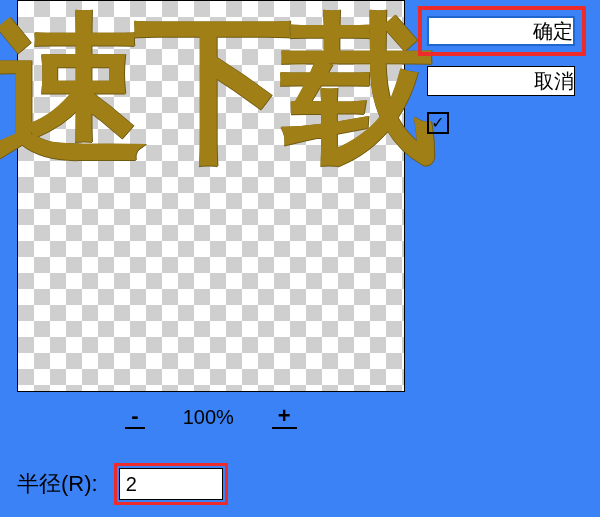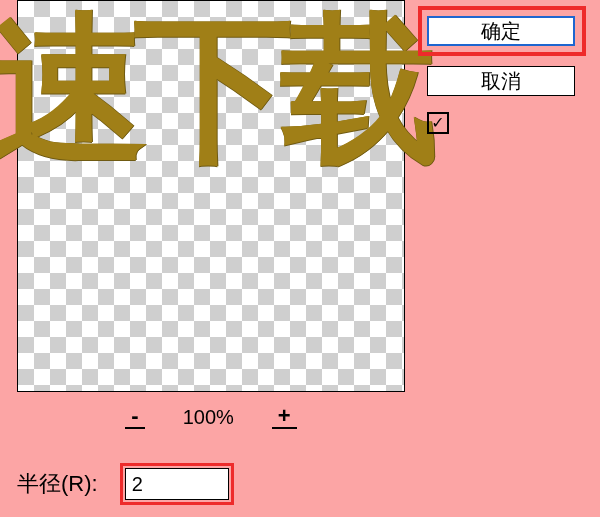--- a/index.html
+++ b/index.html
@@ -1,35 +1,35 @@
 <!DOCTYPE html>
 <html><head>
 <meta charset="utf-8">
 <style>
   html,body{margin:0;padding:0;font-family:"Microsoft YaHei","SimSun",sans-serif;font-size:17px;color:#000;background:#fff}
-  .dialog{position:relative;width:600px;height:517px;background:#fca5a5}
+  .dialog{position:relative;width:600px;height:517px;background:#3b82f6}
   
   .preview{position:absolute;left:17px;top:0;width:388px;height:392px;border:1px solid #000;box-sizing:border-box;background:#fff}
   .checker{position:absolute;inset:0;
     background-image:
       linear-gradient(45deg,#cfcfcf 25%,transparent 25%,transparent 75%,#cfcfcf 75%),
       linear-gradient(45deg,#cfcfcf 25%,transparent 25%,transparent 75%,#cfcfcf 75%);
     background-size:32px 32px;
     background-position:0 0,16px 16px}
   .sample-text{position:absolute;left:-30px;top:8px;font-size:160px;font-weight:900;color:#a07f17;letter-spacing:-14px;white-space:nowrap;line-height:1;text-shadow:1px 0 0 #6f5a12,0 1px 0 #6f5a12}
   
   .zoom{position:absolute;left:17px;top:400px;width:388px;height:34px;display:flex;align-items:center;justify-content:center;gap:38px}
   .zoom-btn{display:inline-flex;align-items:center;justify-content:center;font-size:22px;font-weight:700;border-bottom:2px solid #000;padding:0 6px 0 6px;cursor:pointer;user-select:none;line-height:1}
   .zoom-val{font-size:20px}
   
-  .radius{position:absolute;left:17px;top:463px;display:flex;align-items:center;gap:22px;font-size:22px}
+  .radius{position:absolute;left:17px;top:463px;display:flex;align-items:center;gap:16px;font-size:22px}
   .radius .hl{border:3px solid #ee2b2b;padding:2px 2px;display:inline-flex;align-items:center}
   .radius input{width:90px;height:28px;font-size:20px;padding:1px 6px;border:1px solid #000;outline:none;background:#fff}
   
-  .btn{position:absolute;width:148px;height:30px;border:1px solid #000;background:#fff;display:flex;align-items:center;justify-content:center;font-size:20px;cursor:pointer;user-select:none;box-sizing:border-box}
+  .btn{position:absolute;width:148px;height:30px;border:1px solid #000;background:#fff;display:flex;align-items:center;justify-content:flex-end;font-size:20px;cursor:pointer;user-select:none;box-sizing:border-box}
   .btn.ok{left:427px;top:16px;border:2px solid #1e66d0}
   .ok-hl{position:absolute;left:418px;top:6px;width:168px;height:50px;border:4px solid #ee2b2b;box-sizing:border-box;pointer-events:none}
   .btn.cancel{left:427px;top:66px}
   .preview-ck{position:absolute;left:427px;top:112px;display:flex;align-items:center;gap:6px;font-size:22px;cursor:pointer;user-select:none}
   .cb{width:18px;height:18px;border:2px solid #000;display:inline-flex;align-items:center;justify-content:center;font-size:16px;line-height:1}
 </style>
 </head>
 <body>
 
 <div class="dialog">

